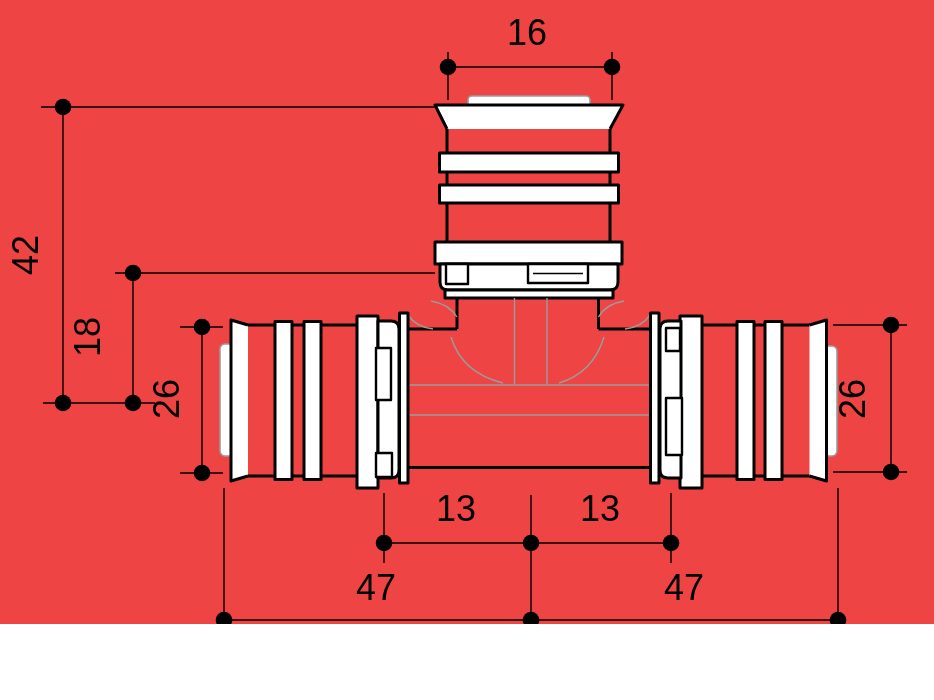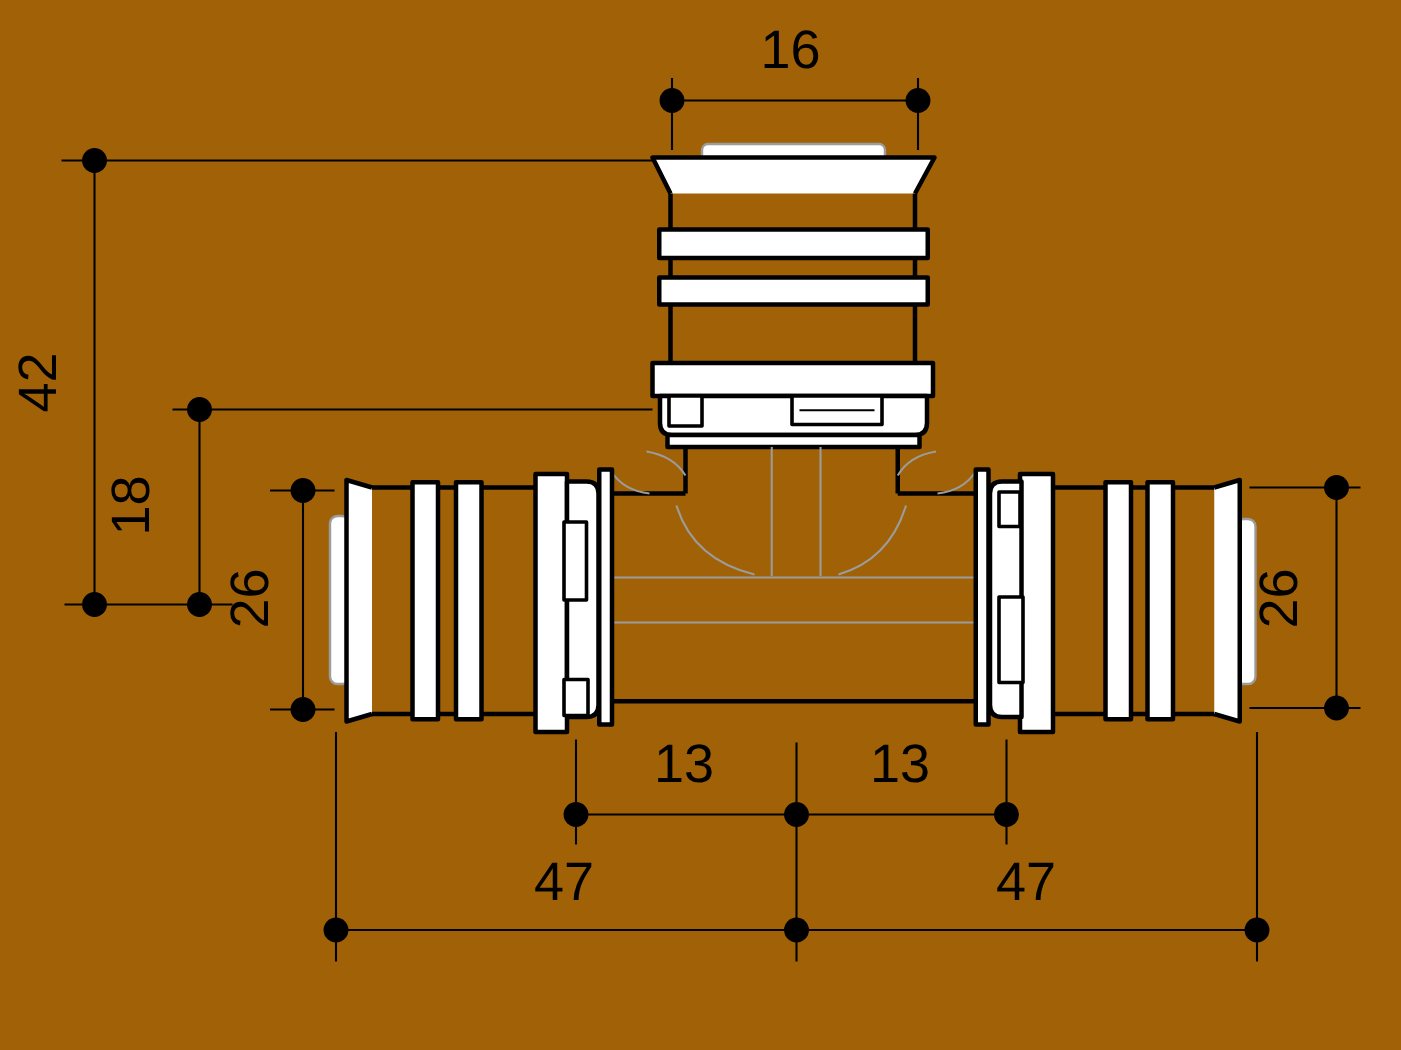--- a/index.html
+++ b/index.html
@@ -1,16 +1,16 @@
 <!DOCTYPE html>
 <html><head>
 <meta charset="utf-8">
 <style>
   html,body{margin:0;padding:0;background:#ffffff;}
-  .page{width:934px;height:700px;background:#a16207;position:relative;overflow:hidden;}
+  .page{width:934px;height:624px;background:#ef4444;position:relative;overflow:hidden;}
   svg{display:block;}
   
   .ol  {fill:none;stroke:#000;stroke-width:3;stroke-linejoin:round;stroke-linecap:butt;}
   .olf {fill:#fff;stroke:#000;stroke-width:3;stroke-linejoin:round;}
   .win {fill:#fff;stroke:#000;stroke-width:2.4;stroke-linejoin:round;}
   .fw  {fill:#fff;stroke:none;}
   
   .gr  {fill:none;stroke:#9c9c9c;stroke-width:1.4;}
   .grf {fill:#fff;stroke:#9c9c9c;stroke-width:1.6;}
   

